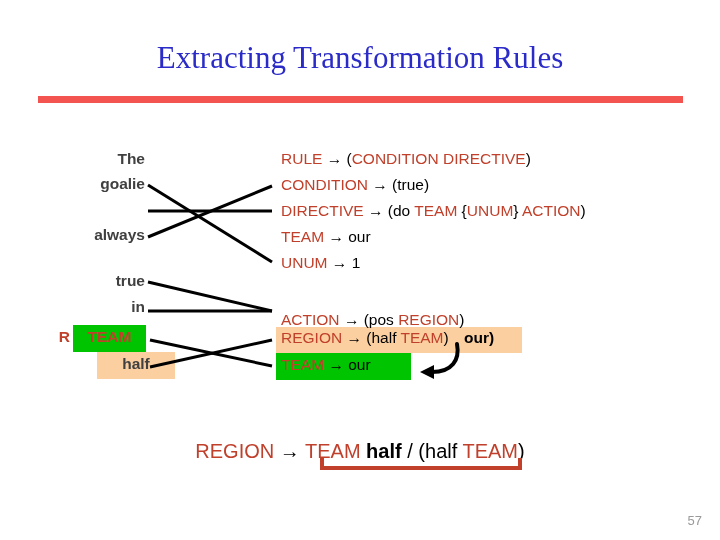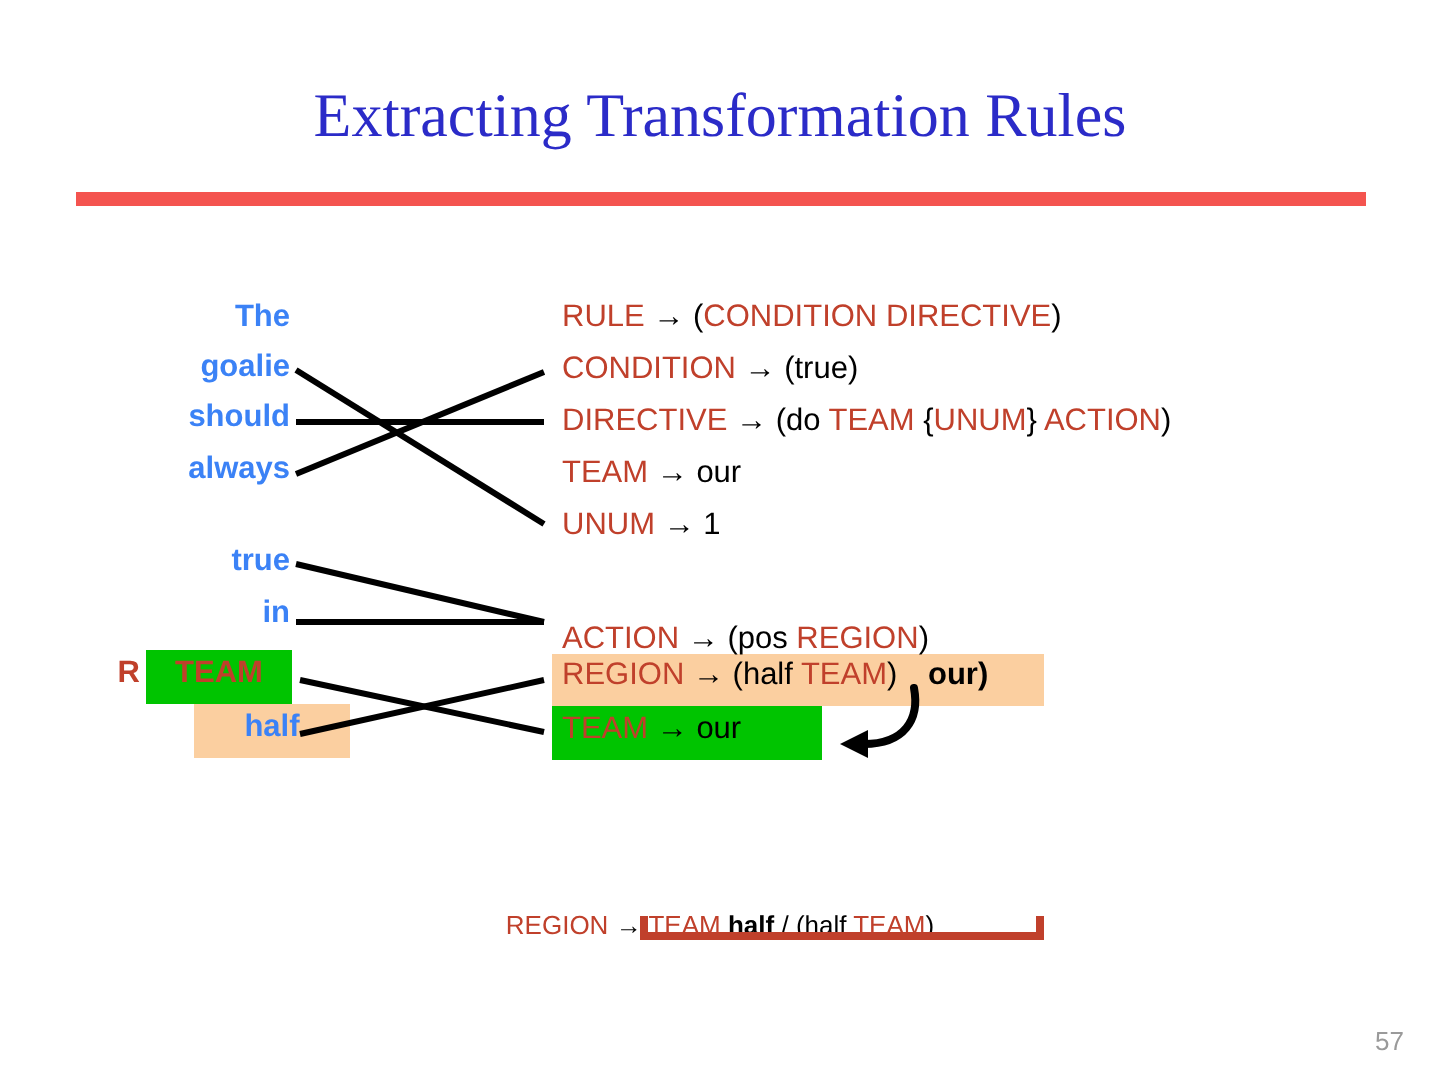--- a/index.html
+++ b/index.html
@@ -36,21 +36,21 @@
     width: 645px;
     height: 7px;
     background: #F4544F;
   }
 
   
   .lw {
     position: absolute;
     font-size: 15.5px;
     font-weight: bold;
-    color: #3b82f6;
+    color: #404040;
     white-space: nowrap;
     text-align: right;
   }
   .rr {
     position: absolute;
     left: 281px;
     font-size: 15.5px;
     color: #000000;
     white-space: nowrap;
   }
@@ -71,24 +71,24 @@
     top: 0;
     width: 720px;
     height: 540px;
     pointer-events: none;
   }
 
   
   #conclusion {
     position: absolute;
     left: 0;
-    top: 455px;
+    top: 440px;
     width: 720px;
     text-align: center;
-    font-size: 13px;
+    font-size: 20px;
     white-space: nowrap;
   }
   #conclusion .b { font-weight: bold; }
 
   
   #pagenum {
     position: absolute;
     right: 18px;
     bottom: 12px;
     font-size: 13px;
@@ -111,21 +111,20 @@
   <div id="title-rule"></div>
 
   <div class="hl hl-green" style="left:73px; top:325px; width:73px; height:27px;"></div>
   <div class="hl hl-peach" style="left:97px; top:352px; width:78px; height:27px;"></div>
 
   <div class="hl hl-peach" style="left:276px; top:327px; width:246px; height:26px;"></div>
   <div class="hl hl-green" style="left:276px; top:353px; width:135px; height:27px;"></div>
 
   <div class="lw" style="left:40px; top:150px; width:105px;">The</div>
   <div class="lw" style="left:40px; top:175px; width:105px;">goalie</div>
-  <div class="lw" style="left:40px; top:200px; width:105px;">should</div>
   <div class="lw" style="left:40px; top:226px; width:105px;">always</div>
   <div class="lw" style="left:40px; top:272px; width:105px;">true</div>
   <div class="lw" style="left:40px; top:298px; width:105px;">in</div>
 
   <div class="lw" style="left:40px; top:328px; width:30px; color:#C0402B; text-align:right;">R</div>
 
   <div class="lw" style="left:73px; top:328px; width:73px; text-align:center; color:#C0402B;">TEAM</div>
   <div class="lw" style="left:97px; top:355px; width:78px; text-align:center;">half</div>
 
   <div class="rr" style="top:150px;">

